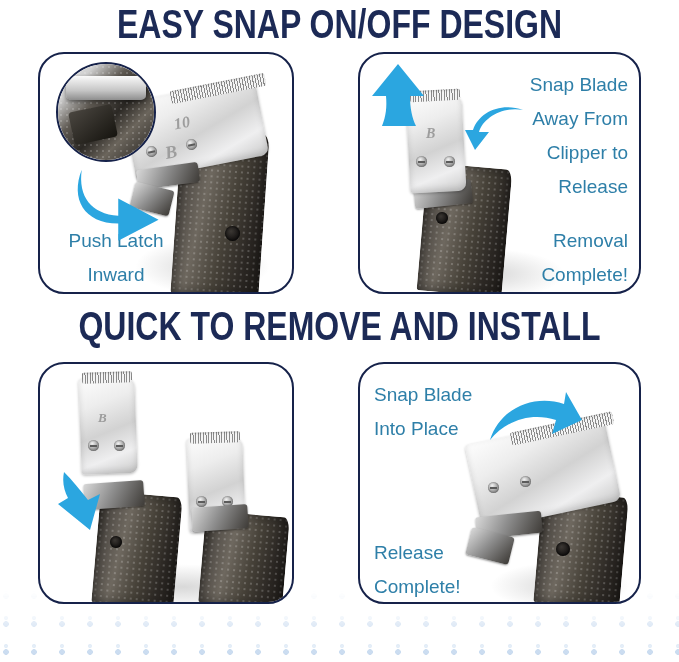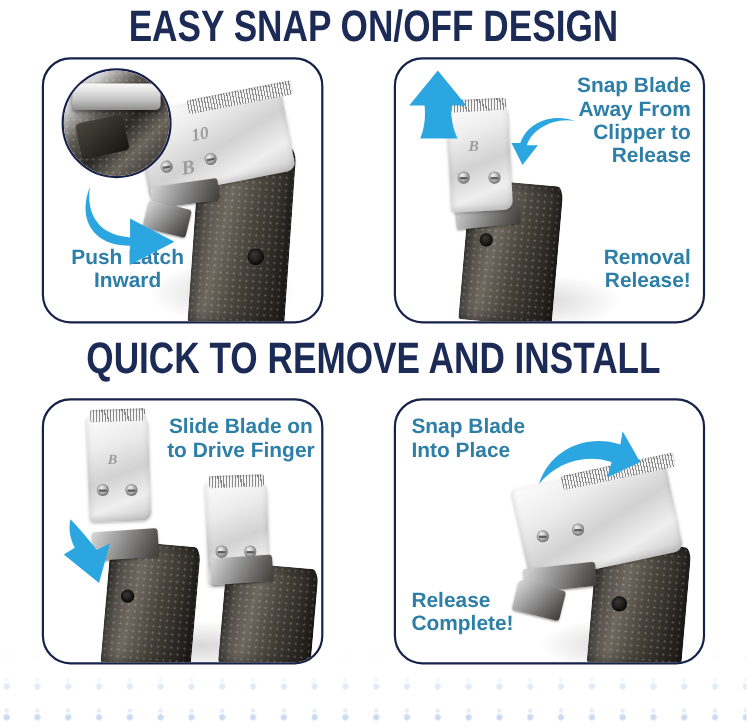--- a/index.html
+++ b/index.html
@@ -71,22 +71,22 @@
   #panel-2 { left: 358px; top: 52px;  width: 283px; height: 242px; }
   #panel-3 { left: 38px;  top: 362px; width: 256px; height: 242px; }
   #panel-4 { left: 358px; top: 362px; width: 283px; height: 242px; }
 
   
   .caption {
     position: absolute;
     color: #2e7fa8;
     font-family: "Liberation Sans", sans-serif;
     font-size: 19px;
-    line-height: 21px;
-    font-weight: bold;
+    line-height: 34px;
+    font-weight: normal;
     white-space: pre-line;
     z-index: 6;
   }
   .caption.right  { text-align: right; }
   .caption.center { text-align: center; }
   .caption.left   { text-align: left; }
 
   
   .clipper { position: absolute; z-index: 3; }
 
@@ -270,21 +270,21 @@
         <path d="M50 4 C30 0 10 12 6 26 L16 26 L2 44 L-8 24 L0 24 C6 6 28 -4 50 4 Z" fill="#2ba6e0" transform="translate(9,0)"></path>
       </svg>
     </div>
 
     <div class="caption right" style="left:120px; top:14px; width:148px;">Snap Blade
 Away From
 Clipper to
 Release</div>
 
     <div class="caption right" style="left:120px; top:170px; width:148px;">Removal
-Release!</div>
+Complete!</div>
   </div>
 
   <div class="heading" id="heading-mid">QUICK TO REMOVE AND INSTALL</div>
 
   <div class="panel" id="panel-3">
 
     <div class="soft-shadow" style="left:48px; top:200px; width:190px; height:46px;"></div>
 
     <div class="clipper">
       <div class="blade-head" style="left:40px; top:14px; width:56px; height:96px; transform:rotate(-2deg);"></div>
@@ -308,22 +308,20 @@
       <div class="body-shell" style="left:162px; top:150px; width:84px; height:92px; transform:rotate(5deg);"></div>
       <div class="latch" style="left:152px; top:142px; width:56px; height:24px; transform:rotate(-4deg);"></div>
     </div>
 
     <div class="arrow" style="left:10px; top:104px;">
       <svg width="60" height="70" viewBox="0 0 60 70">
         <path d="M4 4 C2 14 4 22 8 30 L-2 36 L30 62 L40 26 L28 32 C20 22 12 12 4 4 Z" fill="#2ba6e0" transform="translate(10,0)"></path>
       </svg>
     </div>
 
-    <div class="caption center" style="left:104px; top:14px; width:150px;">Slide Blade on
-to Drive Finger</div>
   </div>
 
   <div class="panel" id="panel-4">
 
     <div class="soft-shadow" style="left:130px; top:198px; width:140px; height:48px;"></div>
 
     <div class="clipper">
       <div class="body-shell" style="left:178px; top:130px; width:86px; height:112px; transform:rotate(5deg);"></div>
       <div class="port-hole" style="left:196px; top:178px; width:14px; height:14px;"></div>
 

